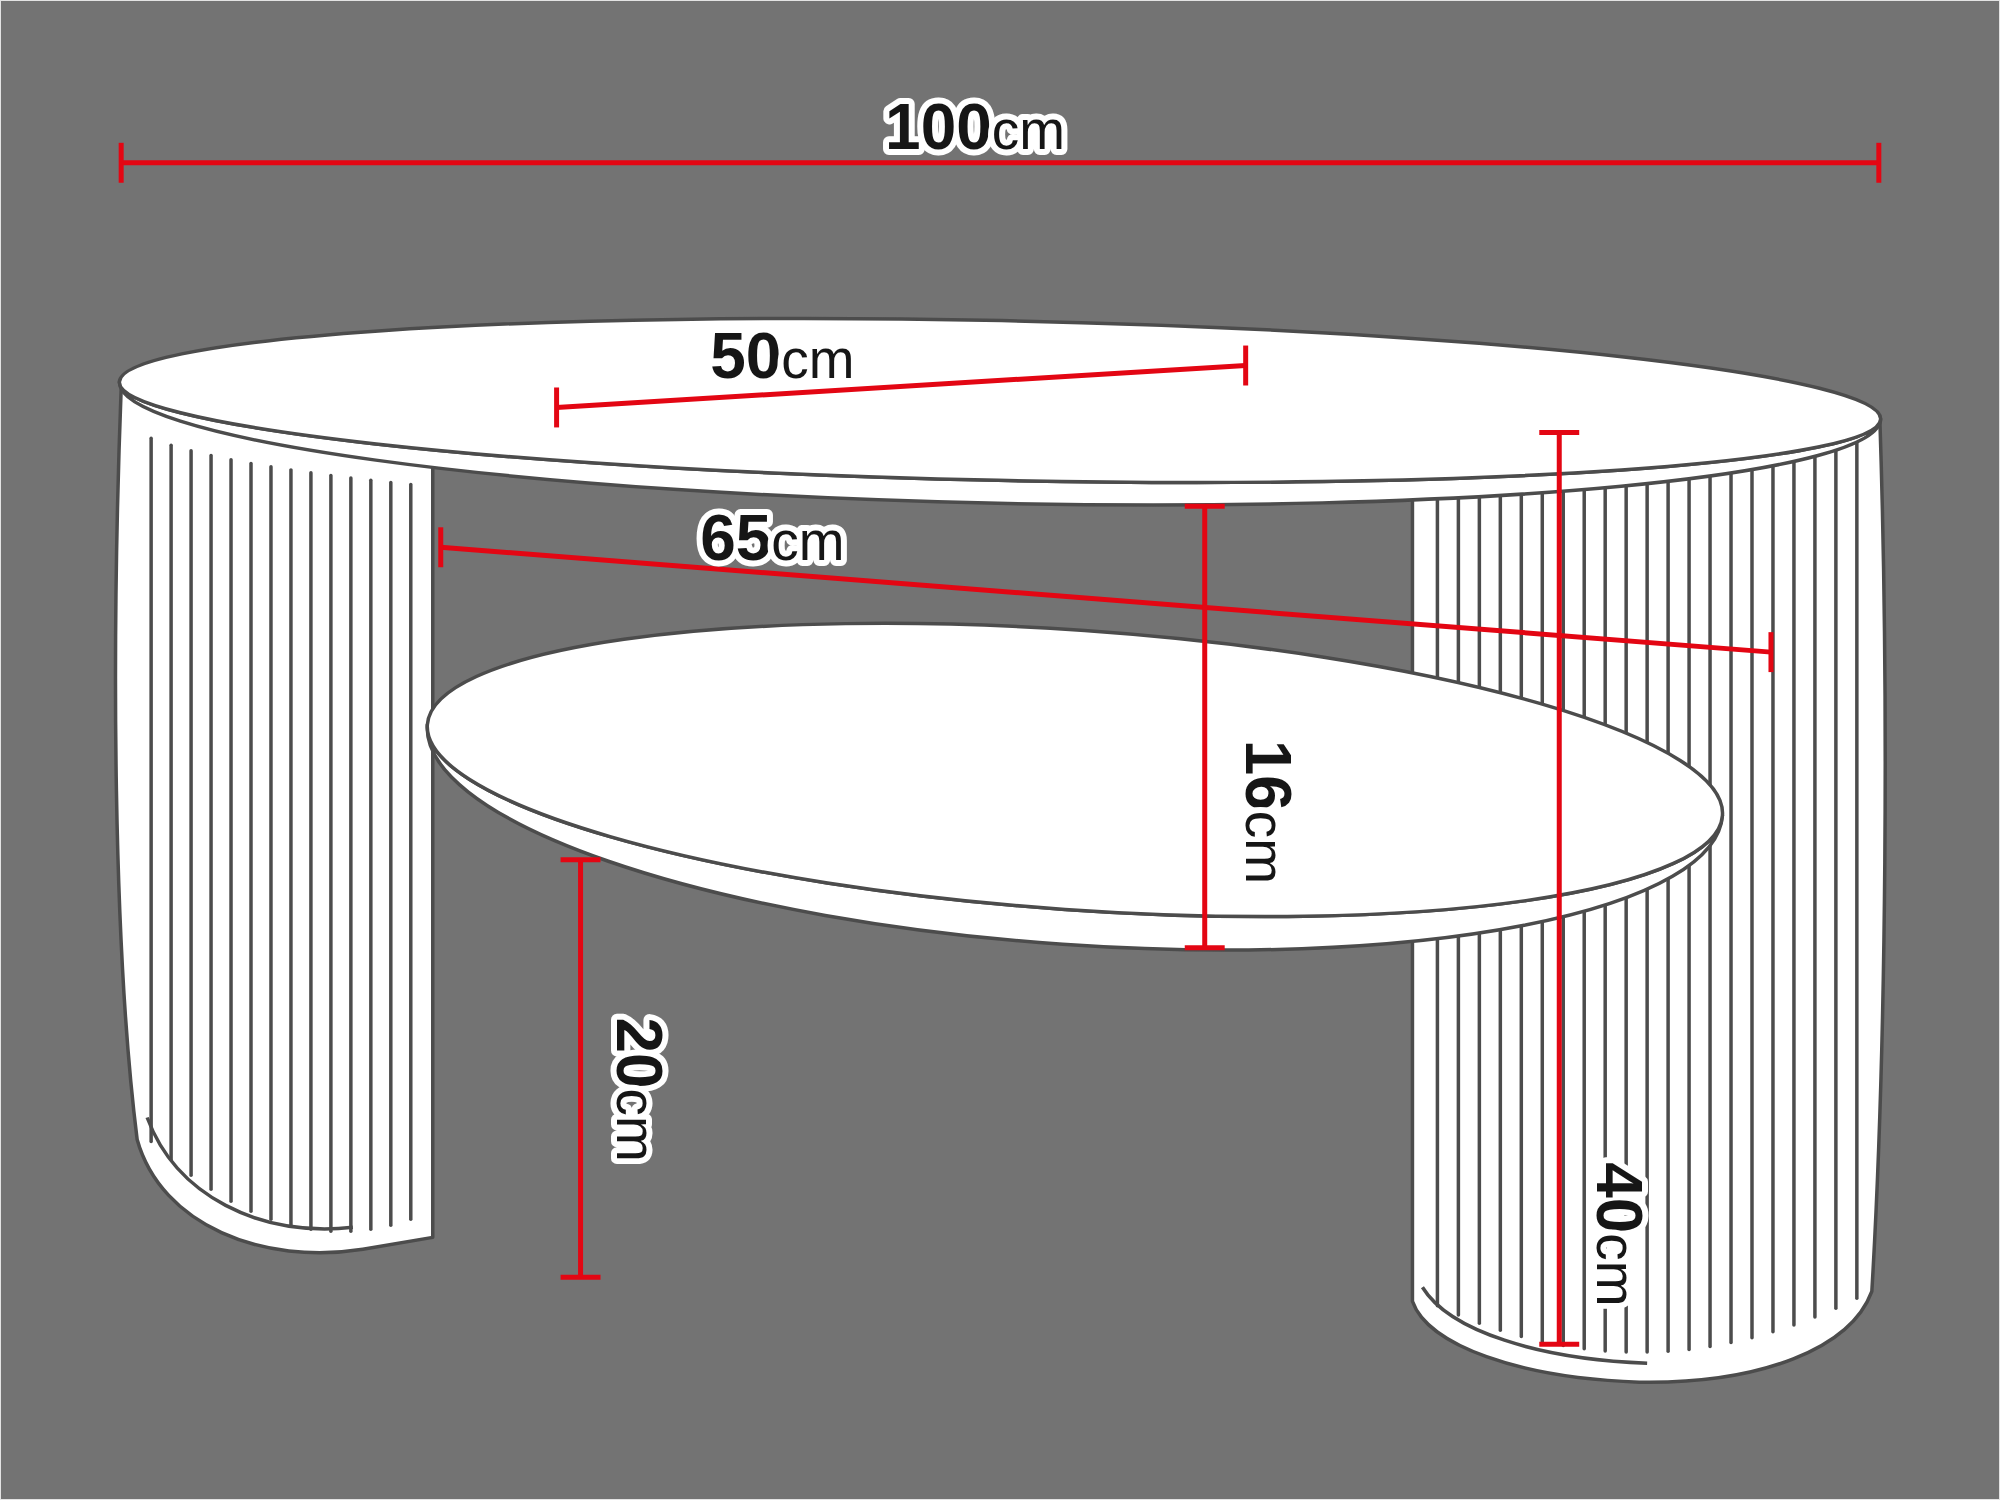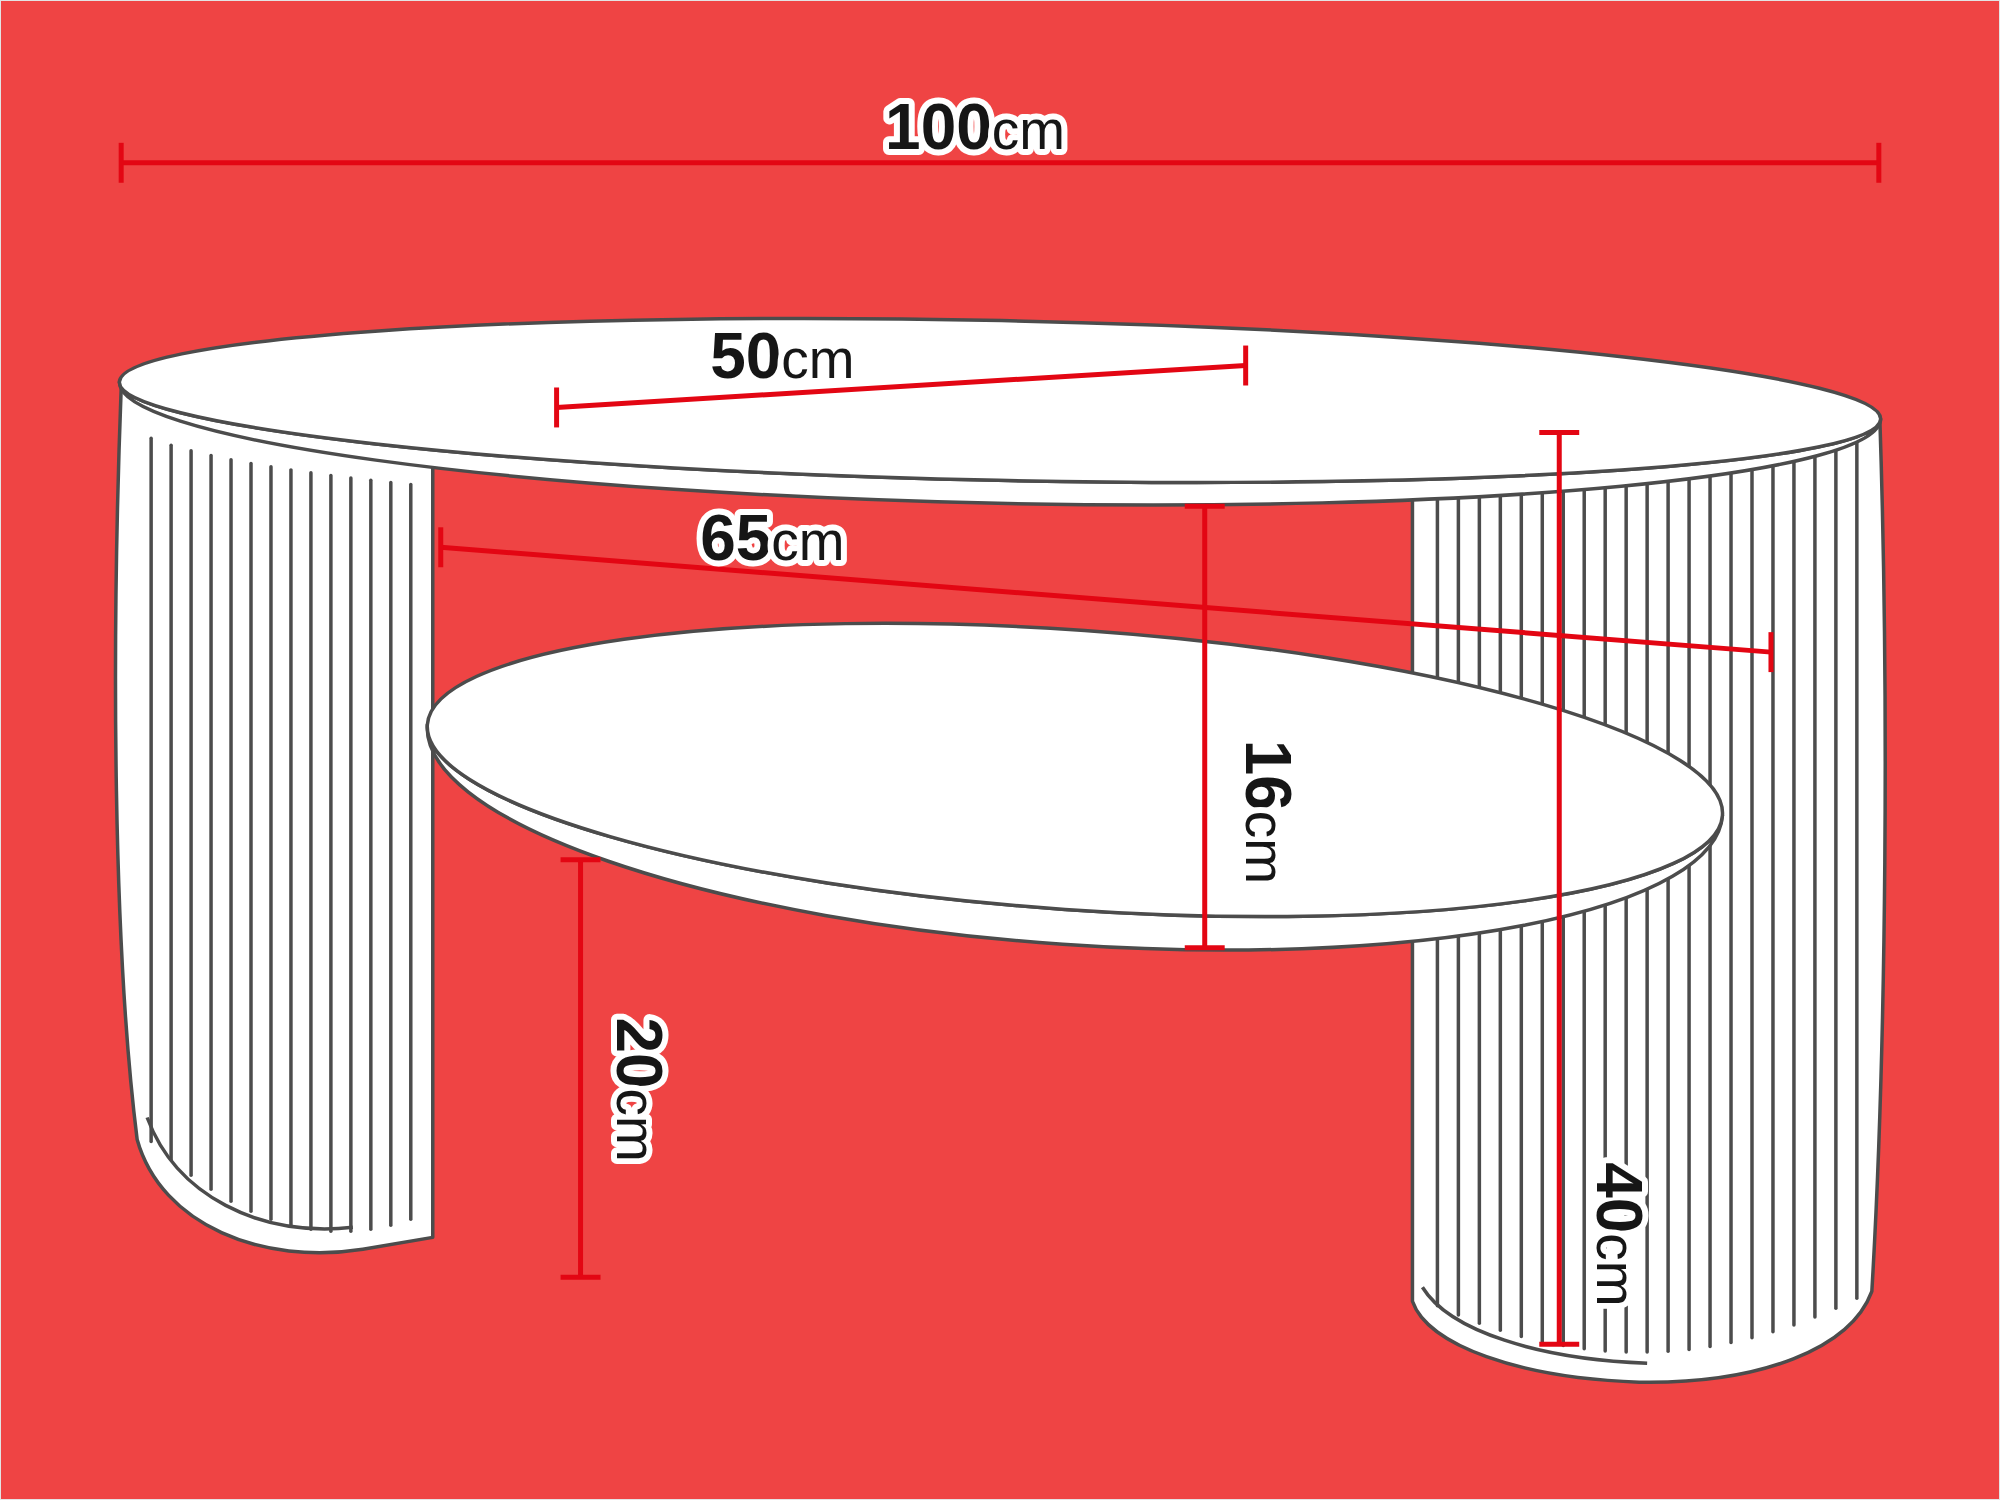--- a/index.html
+++ b/index.html
@@ -1,19 +1,19 @@
 <!DOCTYPE html>
 <html style="--dim-color: #e30613; --outline-color: #4c4c4c; --label-color: #161616;"><head>
 <meta charset="utf-8">
 <style>
   html,body { margin:0; padding:0; background:#ffffff; }
   .stage {
     position:relative;
     width:2000px; height:1500px;
-    background:#ef4444;
+    background:#737373;
     border:1px solid #e3e3e3;
     box-sizing:border-box;
     font-family:"Liberation Sans", sans-serif;
     overflow:hidden;
   }
   .stage svg { display:block; width:100%; height:100%; }
 
   
   .art path, .art ellipse { fill:none; stroke:var(--outline-color,#4c4c4c); stroke-width:3.5; stroke-linejoin:round; }
   .art .filled { fill:#ffffff; }

